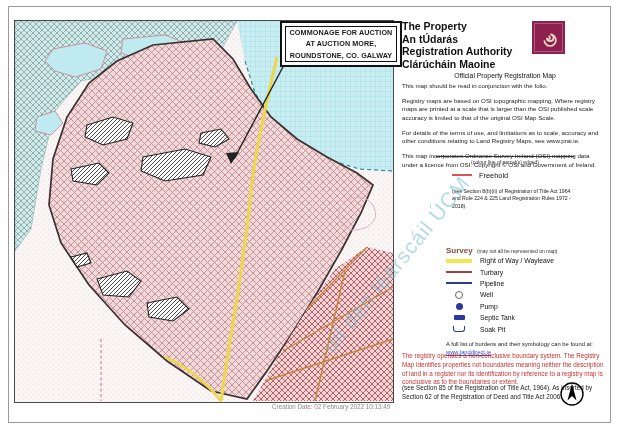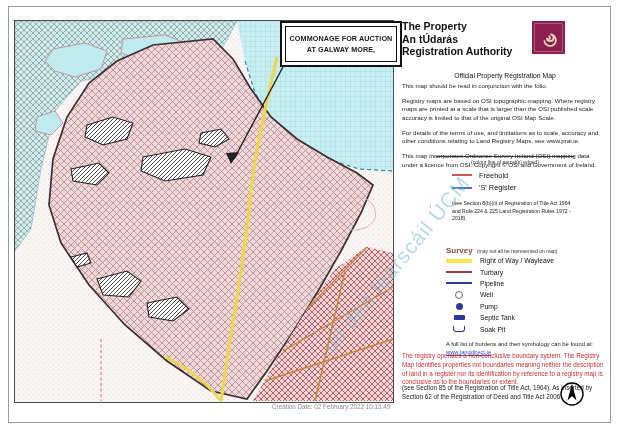--- a/index.html
+++ b/index.html
@@ -147,32 +147,34 @@
 
     <g>
       <line x1="269" y1="44" x2="219" y2="138" stroke="#222" stroke-width="1.4"></line>
       <polygon points="216,143 224,131 211,132" fill="#222"></polygon>
     </g>
   </svg>
 </div>
 
 <div class="callout">
   <div>COMMONAGE FOR AUCTION</div>
-  <div>AT GALWAY MORE,</div>
+  <div>AT AUCTION MORE,</div>
+  <div>ROUNDSTONE, CO. GALWAY</div>
 </div>
 
 <div class="watermark">uil den léarscáil ÚCM</div>
 
 <div class="panel">
 
   <div class="hdr">
     <div class="hdr-title">
       <div>The Property</div>
       <div>An tÚdarás</div>
       <div>Registration Authority</div>
+      <div>Clárúcháin Maoine</div>
     </div>
     <div class="logo">
       <svg width="33" height="33" viewBox="0 0 33 33">
         <rect x="0" y="0" width="33" height="33" fill="#8e2050"></rect>
         <rect x="2.5" y="2.5" width="28" height="28" fill="none" stroke="rgba(255,255,255,0.25)" stroke-width="1"></rect>
         <path d="M16.5 15.2 a1.6 1.6 0 1 1 -1.7 1.7 a3.4 3.4 0 1 0 3.6 -3.5 a5.8 5.8 0 1 1 -6.1 6" fill="none" stroke="#e9d9c0" stroke-width="1.7"></path>
       </svg>
     </div>
   </div>
 
@@ -186,24 +188,20 @@
   </div>
 
   <div class="legend">
     <div class="legend-rule"></div>
     <div class="legend-caption">(colour line of parcel(s) edged)</div>
     <div class="legend-items">
       <div class="legend-row">
         <span class="lg-sw sw-freehold"></span>
         <span class="lg-label">Freehold</span>
       </div>
-      <div class="legend-row">
-        <span class="lg-sw sw-sregister"></span>
-        <span class="lg-label">'S' Register</span>
-      </div>
     </div>
     <div class="legend-note">(see Section 8(b)(ii) of Registration of Title Act 1964 and Rule 224 &amp; 225 Land Registration Rules 1972 - 2018).</div>
   </div>
 
   <div class="burdens">
     <div class="burdens-hdr">
       <span>Survey</span>
       <span class="b-note">(may not all be represented on map)</span>
     </div>
     <div class="burden-row">

